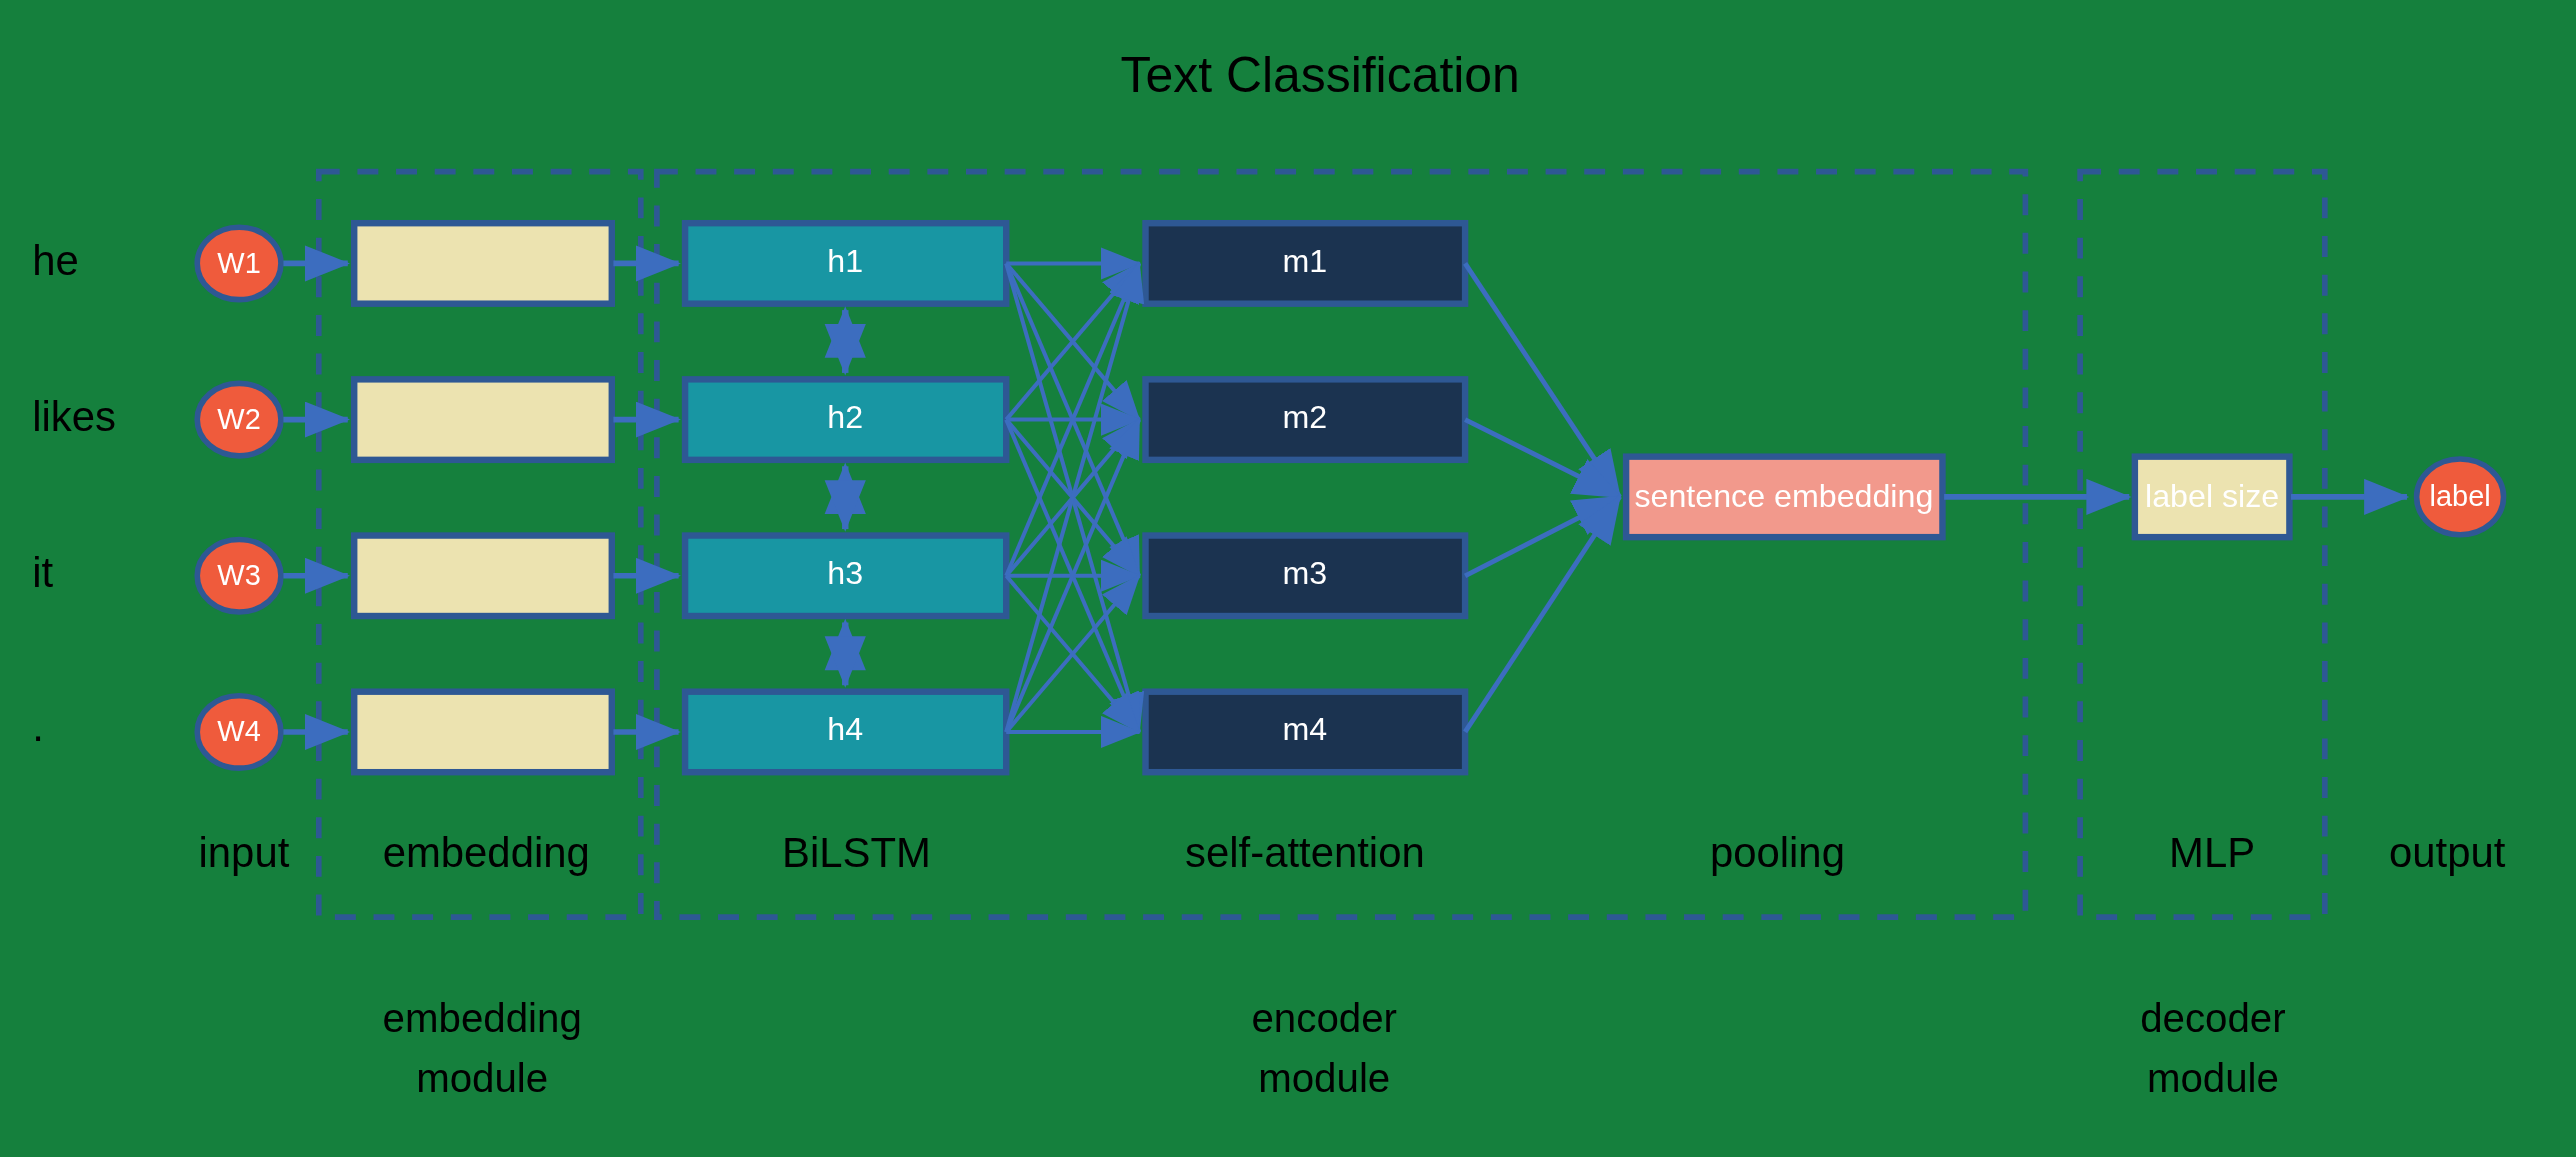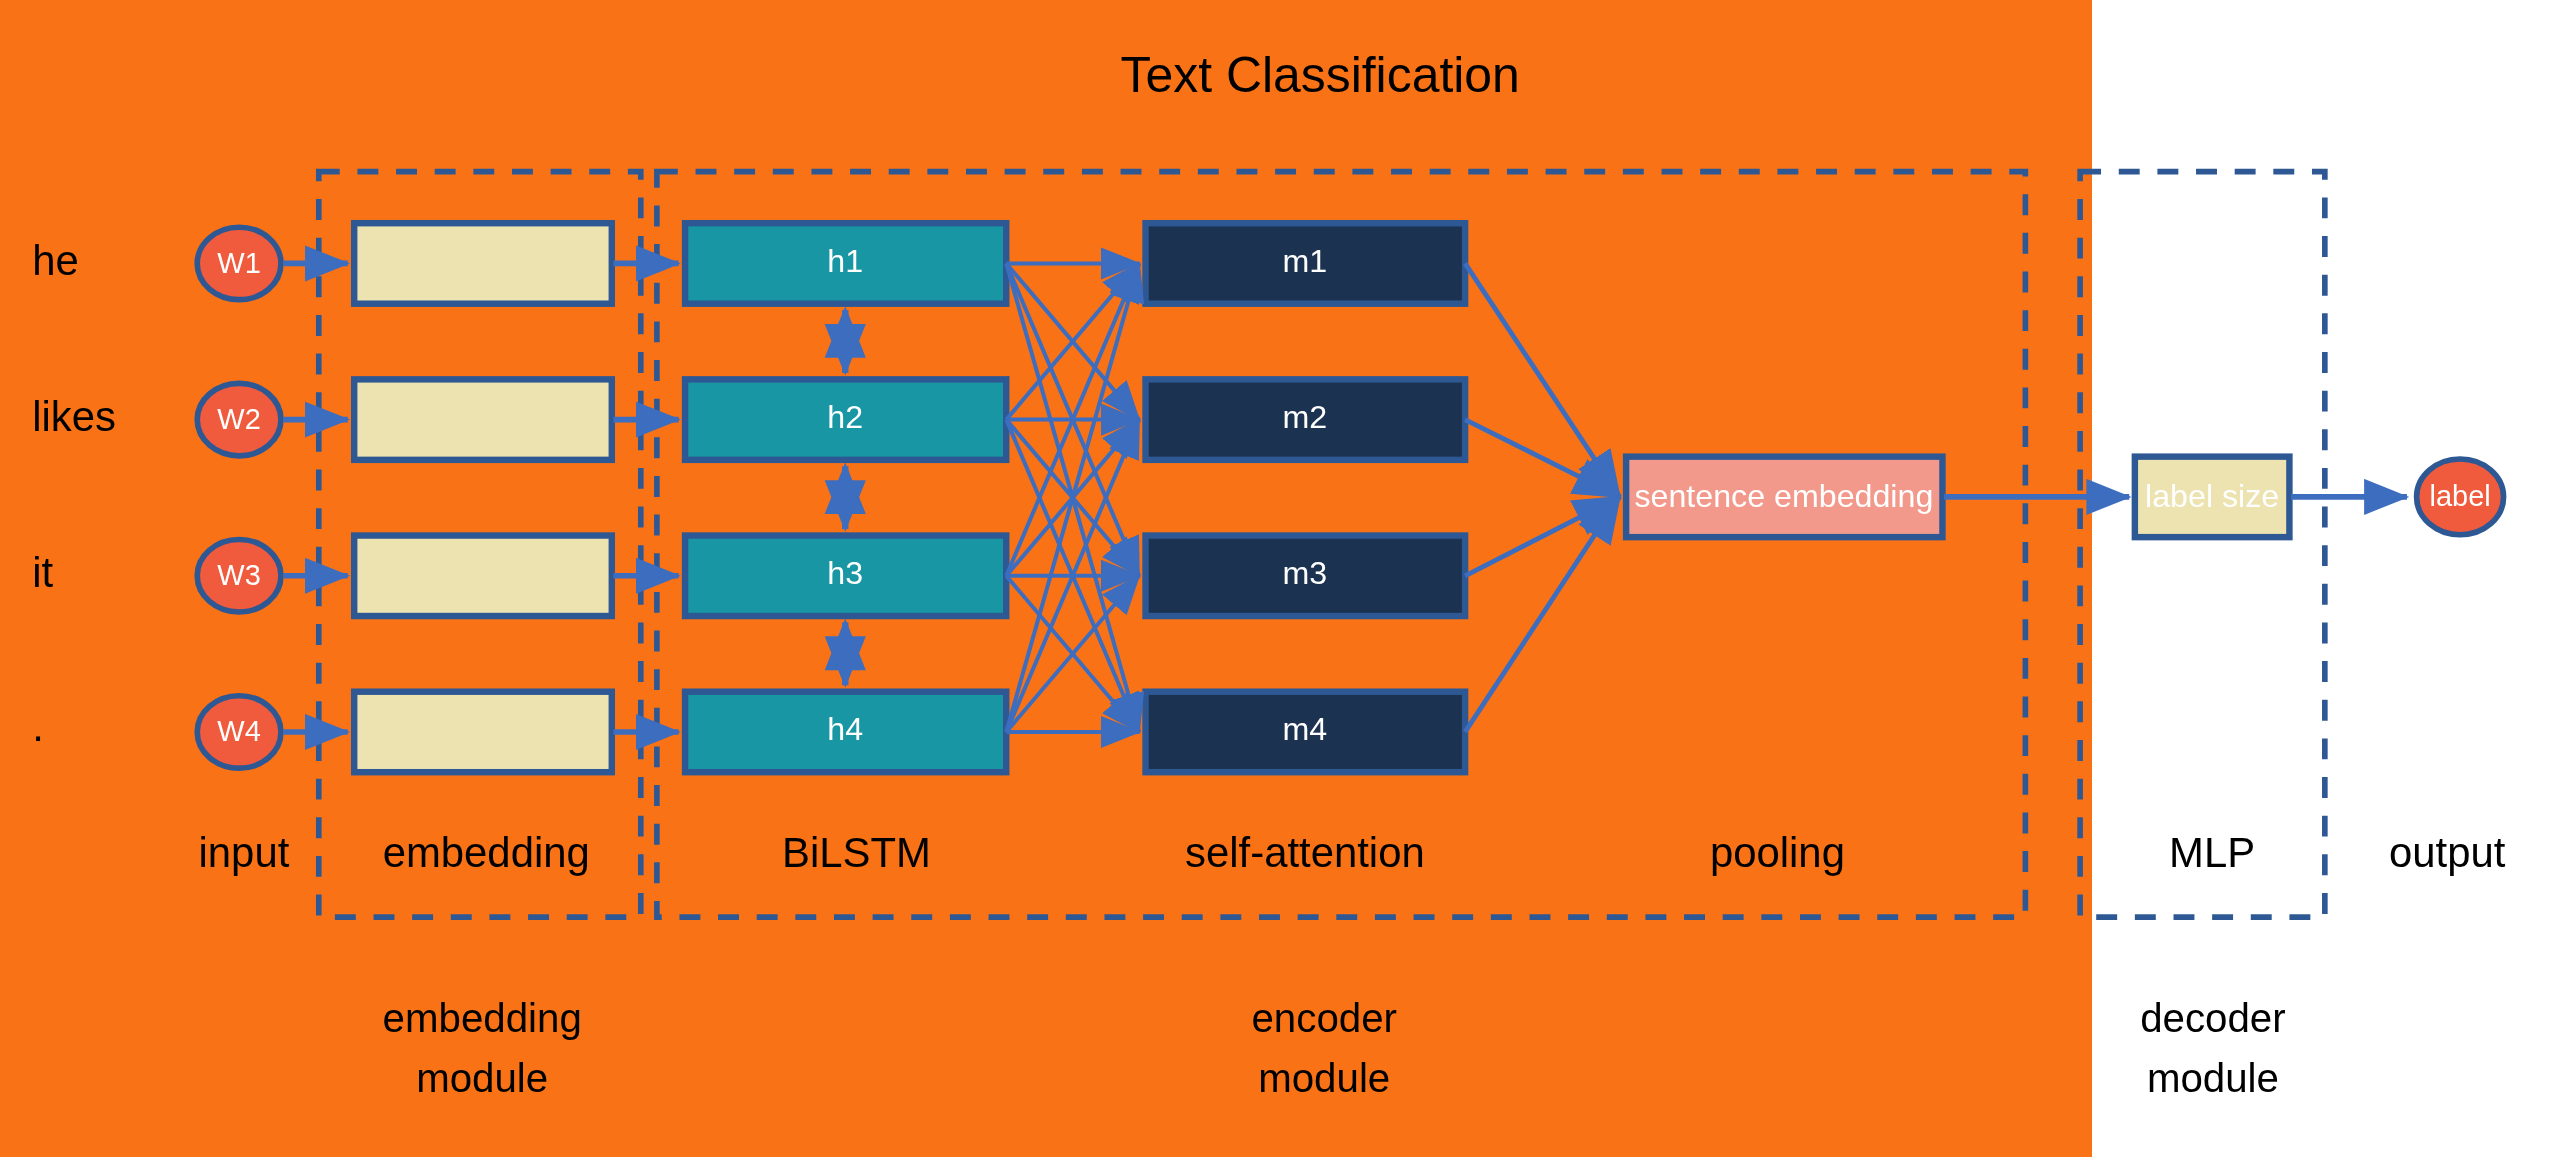--- a/index.html
+++ b/index.html
@@ -8,23 +8,23 @@
     background: #ffffff;
   }
   body {
     width: 2576px;
     height: 1158px;
     font-family: "Liberation Sans", sans-serif;
     overflow: hidden;
   }
   #stage {
     position: relative;
-    width: 2092px;
+    width: 2576px;
     height: 1158px;
-    background: #f97316;
+    background: #15803d;
   }
   svg#diagram {
     position: absolute;
     left: 0;
     top: 0;
     width: 2576px;
     height: 1158px;
     display: block;
   }
   .title-text {

